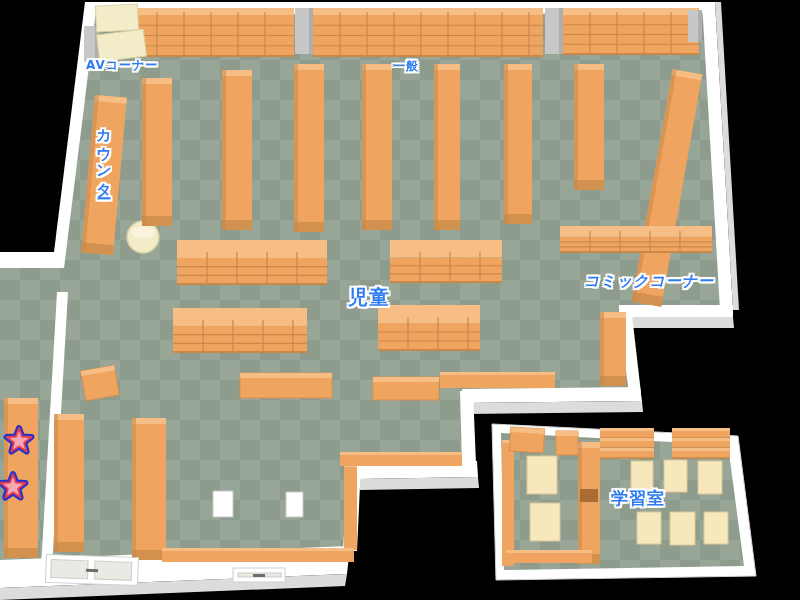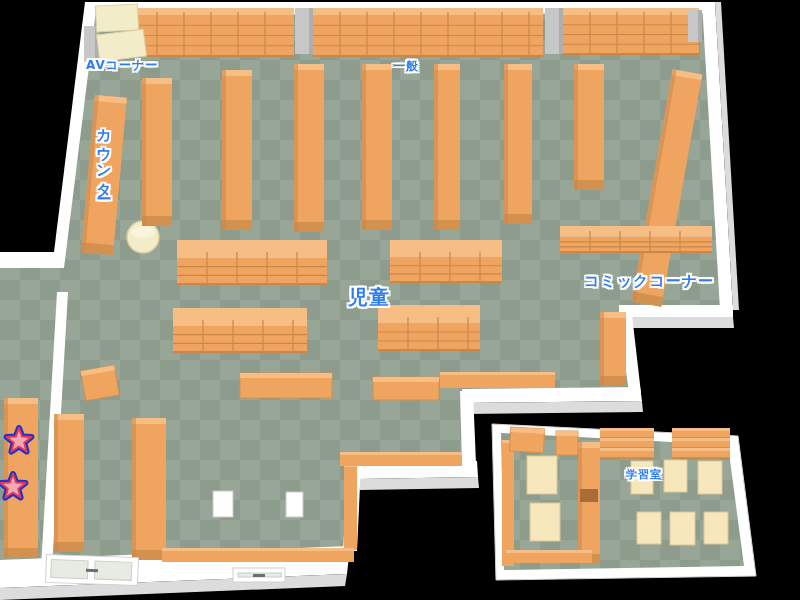--- a/index.html
+++ b/index.html
@@ -382,15 +382,15 @@
           <polygon points="13.0,474.0 16.2,482.6 25.4,483.0 18.2,488.7 20.6,497.5 13.0,492.5 5.4,497.5 7.8,488.7 0.6,483.0 9.8,482.6" fill="#f6a8b2" stroke="#2330cc" stroke-width="6" stroke-linejoin="round"></polygon>
           <polygon points="13.0,474.0 16.2,482.6 25.4,483.0 18.2,488.7 20.6,497.5 13.0,492.5 5.4,497.5 7.8,488.7 0.6,483.0 9.8,482.6" fill="#f6a8b2" stroke="#e23a52" stroke-width="2" stroke-linejoin="round"></polygon>
         </g>
       </g>
   </svg>
 
   <div class="map-label" style="left:86px;top:57px;font-size:12px;">AVコーナー</div>
   <div class="map-label" style="left:393px;top:58px;font-size:12px;">一般</div>
   <div class="map-label vertical" style="left:94px;top:118px;font-size:15px;">カウンター</div>
   <div class="map-label" style="left:348px;top:284px;font-size:20px;">児童</div>
-  <div class="map-label" style="left:584px;top:272px;font-size:15px;">コミックコーナー</div>
-  <div class="map-label" style="left:611px;top:467px;font-size:11px;margin-left:15px;">学習室</div>
+  <div class="map-label" style="left:584px;top:272px;font-size:15px;font-style:italic;">コミックコーナー</div>
+  <div class="map-label" style="left:611px;top:487px;font-size:17px;">学習室</div>
 </div>
 
 </body></html>

